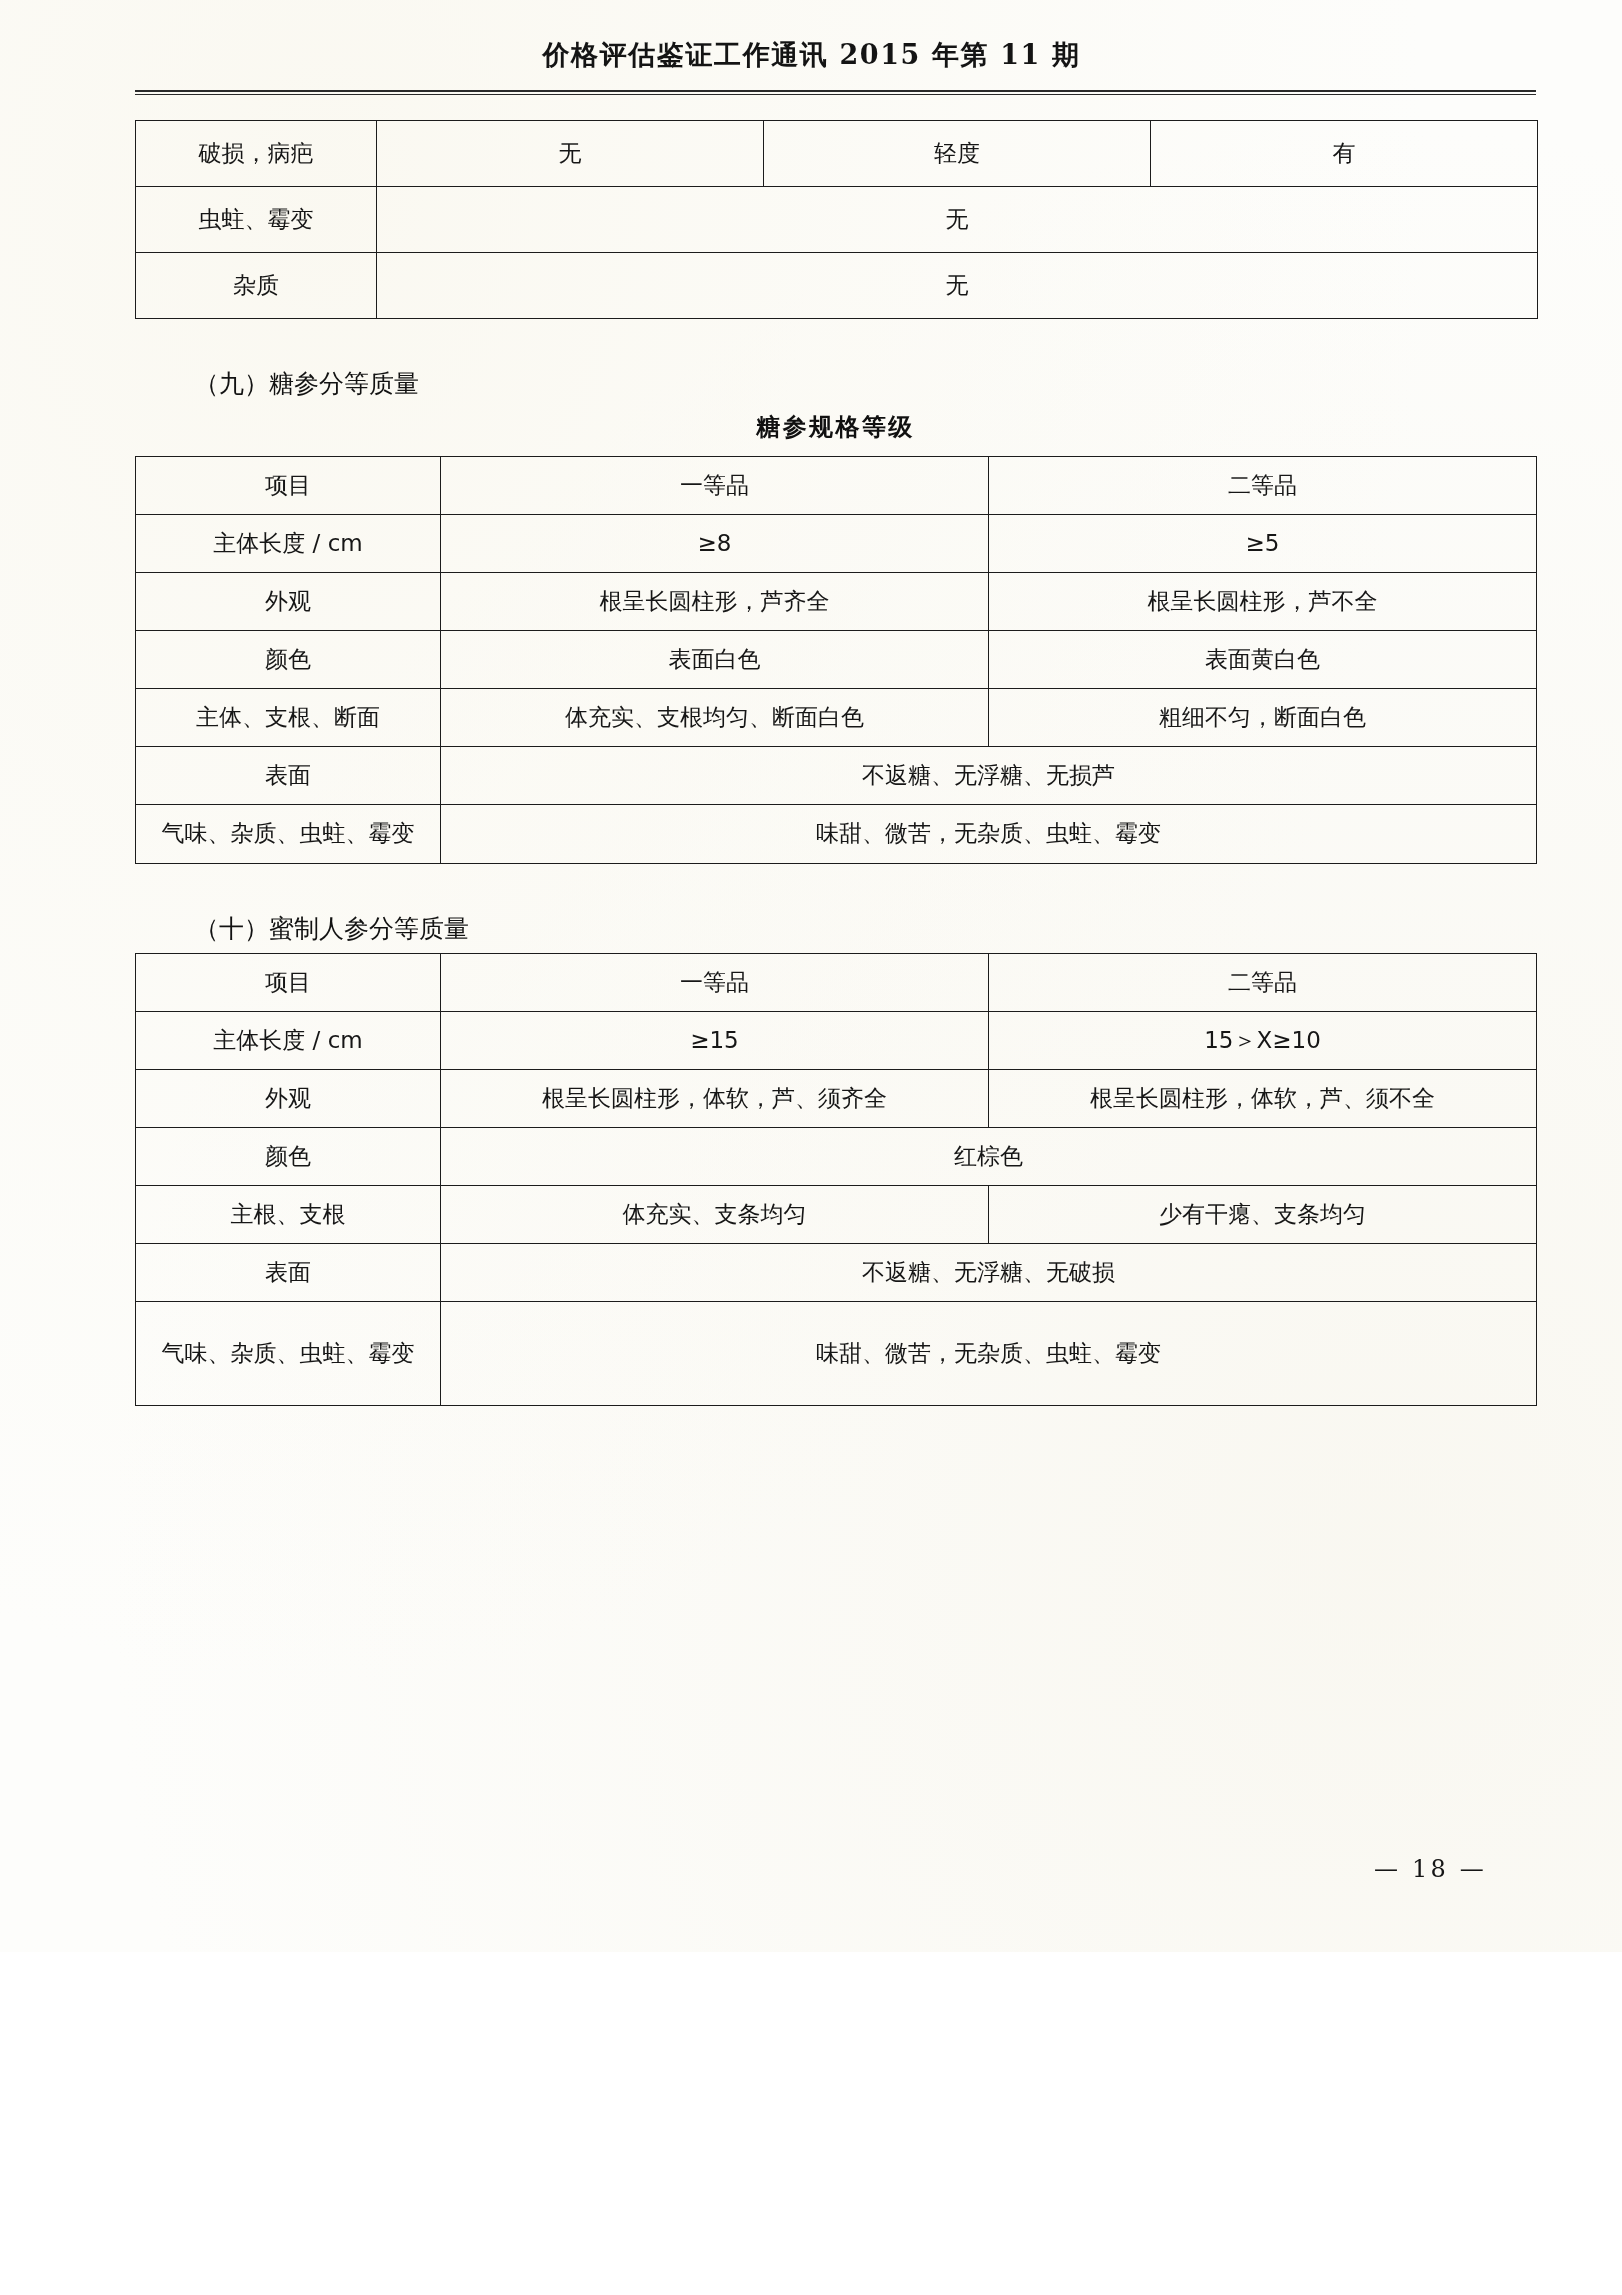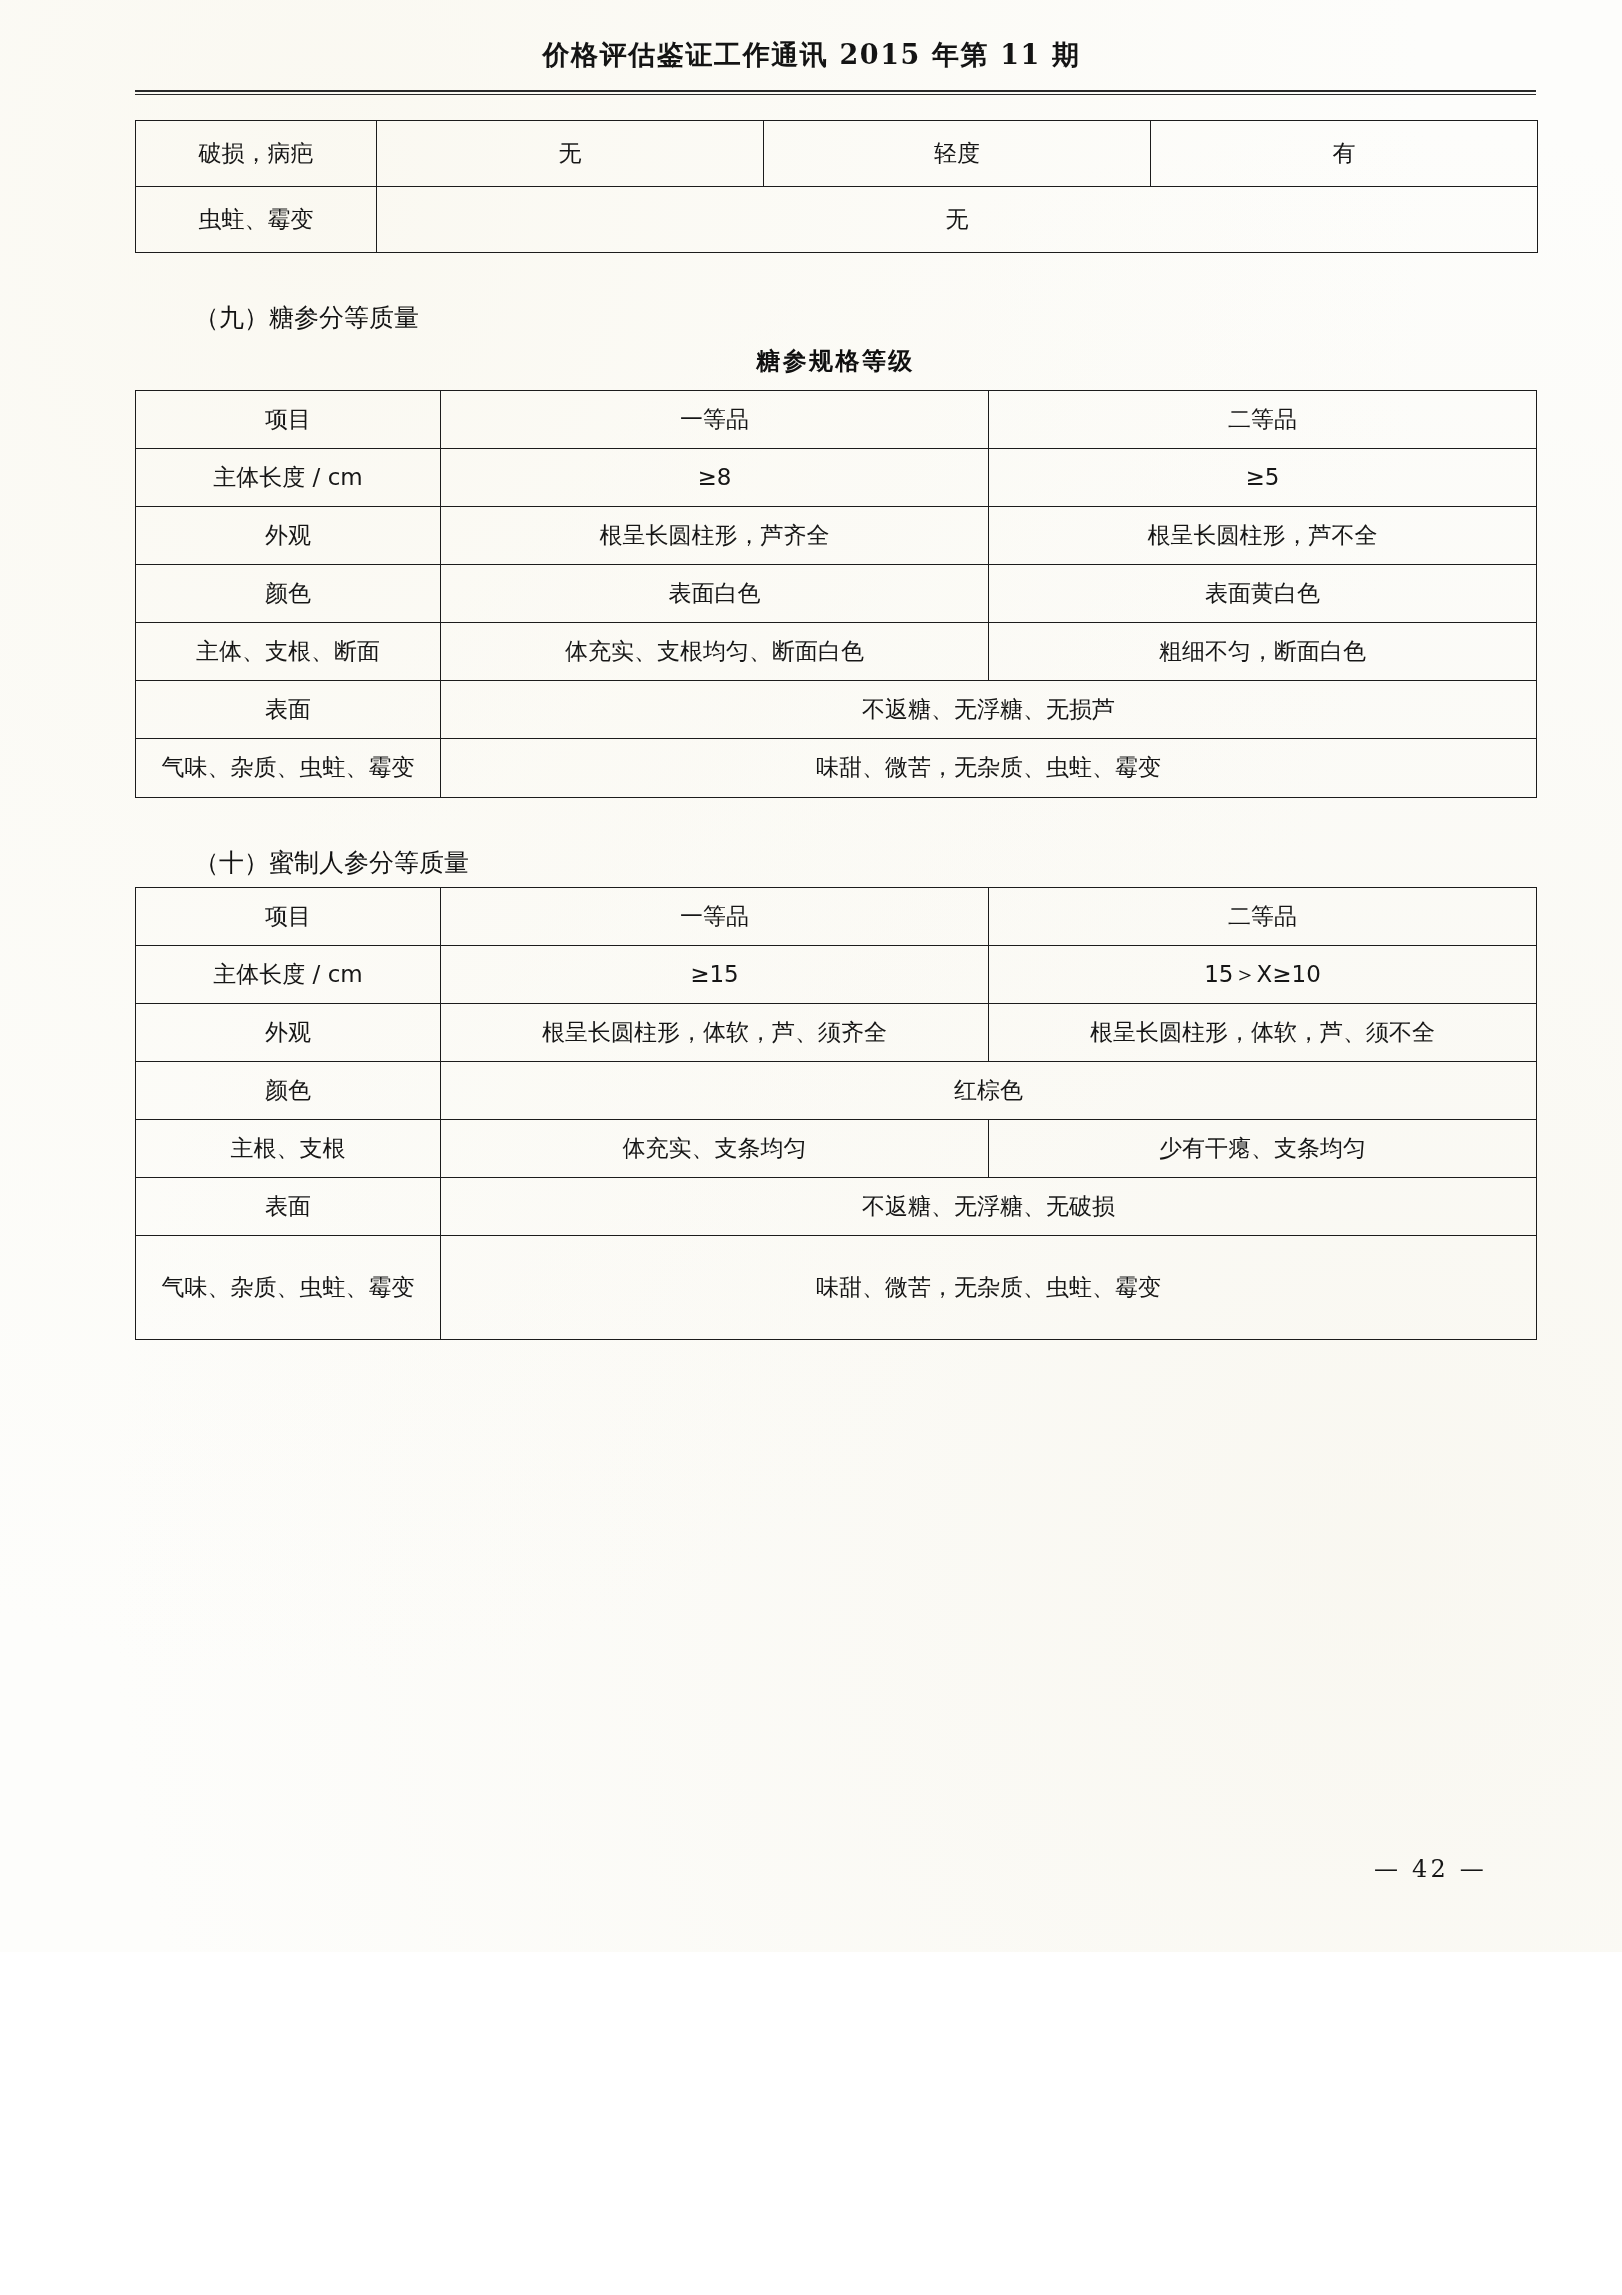--- a/index.html
+++ b/index.html
@@ -144,20 +144,24 @@
         <tr>
           <td>破损，病疤</td>
           <td>无</td>
           <td>轻度</td>
           <td>有</td>
         </tr>
         <tr>
           <td>虫蛀、霉变</td>
           <td colspan="3">无</td>
         </tr>
+        <tr>
+          <td>杂质</td>
+          <td colspan="3">无</td>
+        </tr>
       </tbody>
     </table>
 
     <div class="section-title">（九）糖参分等质量</div>
     <div class="table-caption">糖参规格等级</div>
 
     <table class="doc-table tbl-b">
       <colgroup>
         <col class="c1">
           <col class="c2">
@@ -239,15 +243,15 @@
         </tr>
         <tr>
           <td style="padding:13px 21px;">气味、杂质、虫蛀、霉变</td>
           <td colspan="2" style="height:77px;">味甜、微苦，无杂质、虫蛀、霉变</td>
         </tr>
       </tbody>
     </table>
 
   </div>
 
-  <div class="page-number">— 42 —</div>
+  <div class="page-number">— 18 —</div>
 </div>
 
 
 </body></html>

